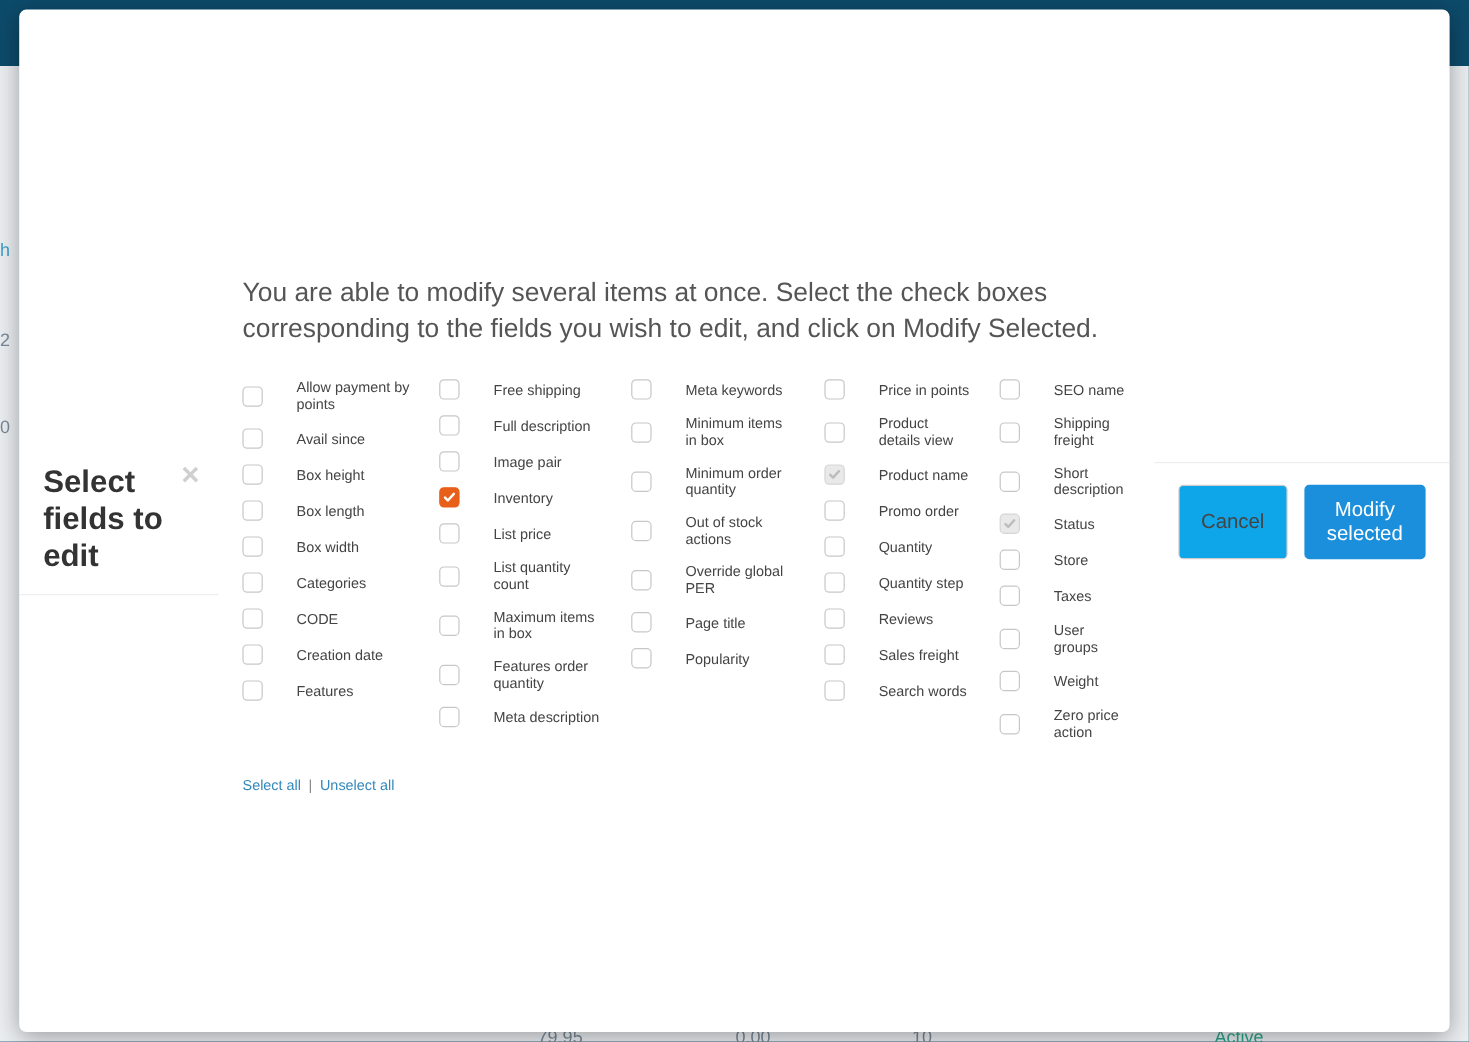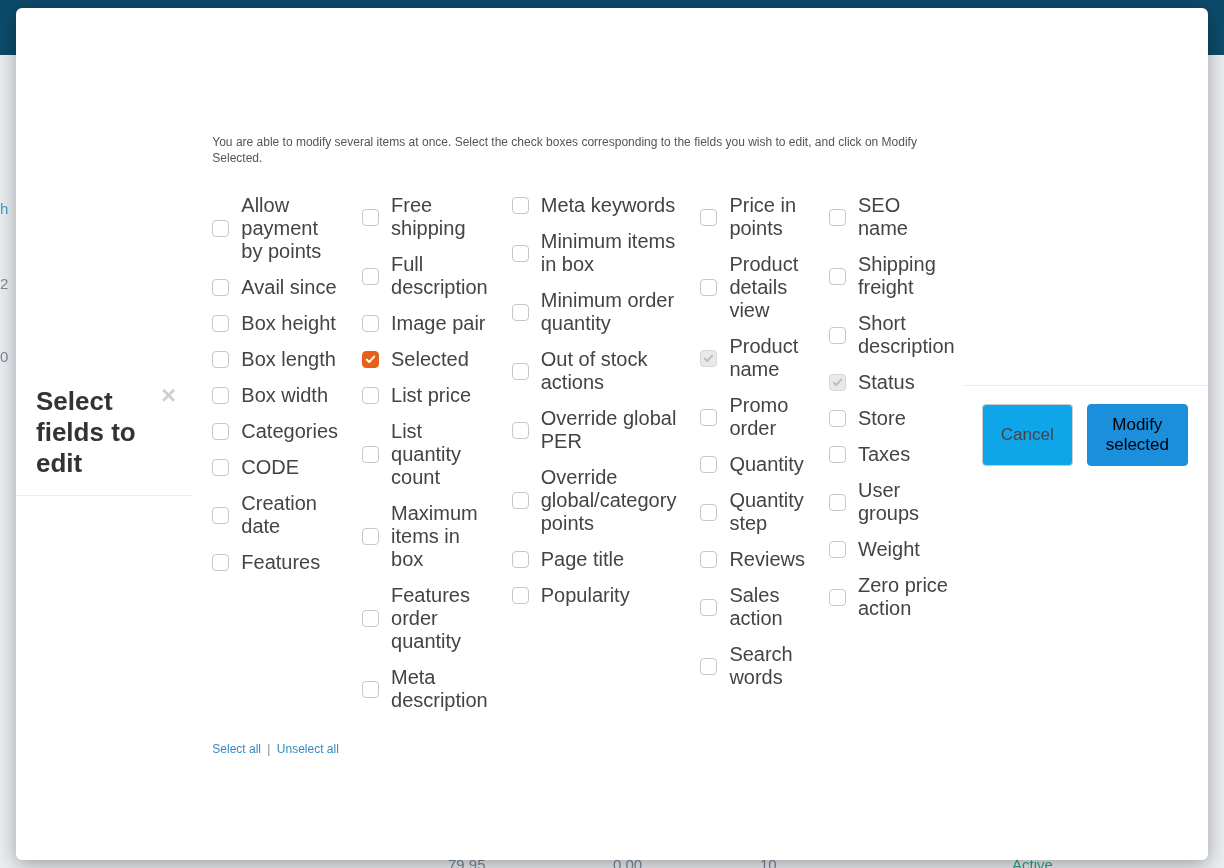--- a/index.html
+++ b/index.html
@@ -52,33 +52,33 @@
     font-size: 26px; color: #d0d0d0;
     font-weight: 700; line-height: 1;
     cursor: pointer;
   }
   .modal-body {
     padding: 20px 20px 0 20px;
     flex: 1 1 auto;
     overflow: auto;
   }
   .intro {
-    font-size: 12px; color: #555; margin: 2px 0 28px 0;
+    font-size: 22px; color: #555; margin: 2px 0 28px 0;
     line-height: 1.35;
   }
   .grid {
     display: flex;
     justify-content: space-between;
     gap: 24px;
     margin-bottom: 30px;
   }
   .col { display: flex; flex-direction: column; gap: 13px; }
   .opt {
-    display: flex; align-items: center; gap: 12px;
-    font-size: 20px; color: #444;
+    display: flex; align-items: center; gap: 28px;
+    font-size: 12px; color: #444;
   }
   .cb {
     width: 17px; height: 17px; flex: 0 0 17px;
     border: 1.5px solid #c7c7c7;
     border-radius: 4px;
     background: #fff;
     display: inline-flex; align-items: center; justify-content: center;
     cursor: pointer;
     position: relative;
   }
@@ -115,21 +115,21 @@
     font-size: 17px;
     padding: 10px 18px;
     border-radius: 4px;
     cursor: pointer;
     border: 1px solid transparent;
   }
   .btn-cancel {
     background: #0ea5e9; color: #444; border-color: #ccc;
   }
   .btn-primary {
-    background: #1b8fdb; color: #000000; border-color: #1b8fdb;
+    background: #1b8fdb; color: #ffffff; border-color: #1b8fdb;
   }
 </style>
 </head>
 <body>
 
 <div class="bg-layer">
   <div class="bg-band" style="top:55px; height:813px; background:#eceff2;"></div>
   <div class="bg-text" style="left:0; top:200px; color:#3da0c8;">h</div>
   <div class="bg-text" style="left:0; top:275px;">2</div>
   <div class="bg-text" style="left:0; top:348px;">0</div>
@@ -200,21 +200,21 @@
           <label class="opt">
             <span class="cb"></span>
             <span>Image pair</span>
           </label>
           <label class="opt">
             <span class="cb checked">
               <svg viewBox="0 0 12 12">
                 <path d="M2 6.2 L4.6 8.8 L10 2.8" fill="none" stroke="#fff" stroke-width="2.2" stroke-linecap="round" stroke-linejoin="round"></path>
               </svg>
             </span>
-            <span>Selected</span>
+            <span>Inventory</span>
           </label>
           <label class="opt">
             <span class="cb"></span>
             <span>List price</span>
           </label>
           <label class="opt">
             <span class="cb"></span>
             <span>List quantity count</span>
           </label>
           <label class="opt">
@@ -243,24 +243,20 @@
             <span class="cb"></span>
             <span>Minimum order quantity</span>
           </label>
           <label class="opt">
             <span class="cb"></span>
             <span>Out of stock actions</span>
           </label>
           <label class="opt">
             <span class="cb"></span>
             <span>Override global PER</span>
-          </label>
-          <label class="opt">
-            <span class="cb"></span>
-            <span>Override global/category points</span>
           </label>
           <label class="opt">
             <span class="cb"></span>
             <span>Page title</span>
           </label>
           <label class="opt">
             <span class="cb"></span>
             <span>Popularity</span>
           </label>
         </div>
@@ -292,21 +288,21 @@
           <label class="opt">
             <span class="cb"></span>
             <span>Quantity step</span>
           </label>
           <label class="opt">
             <span class="cb"></span>
             <span>Reviews</span>
           </label>
           <label class="opt">
             <span class="cb"></span>
-            <span>Sales action</span>
+            <span>Sales freight</span>
           </label>
           <label class="opt">
             <span class="cb"></span>
             <span>Search words</span>
           </label>
         </div>
         <div class="col">
           <label class="opt">
             <span class="cb"></span>
             <span>SEO name</span>

